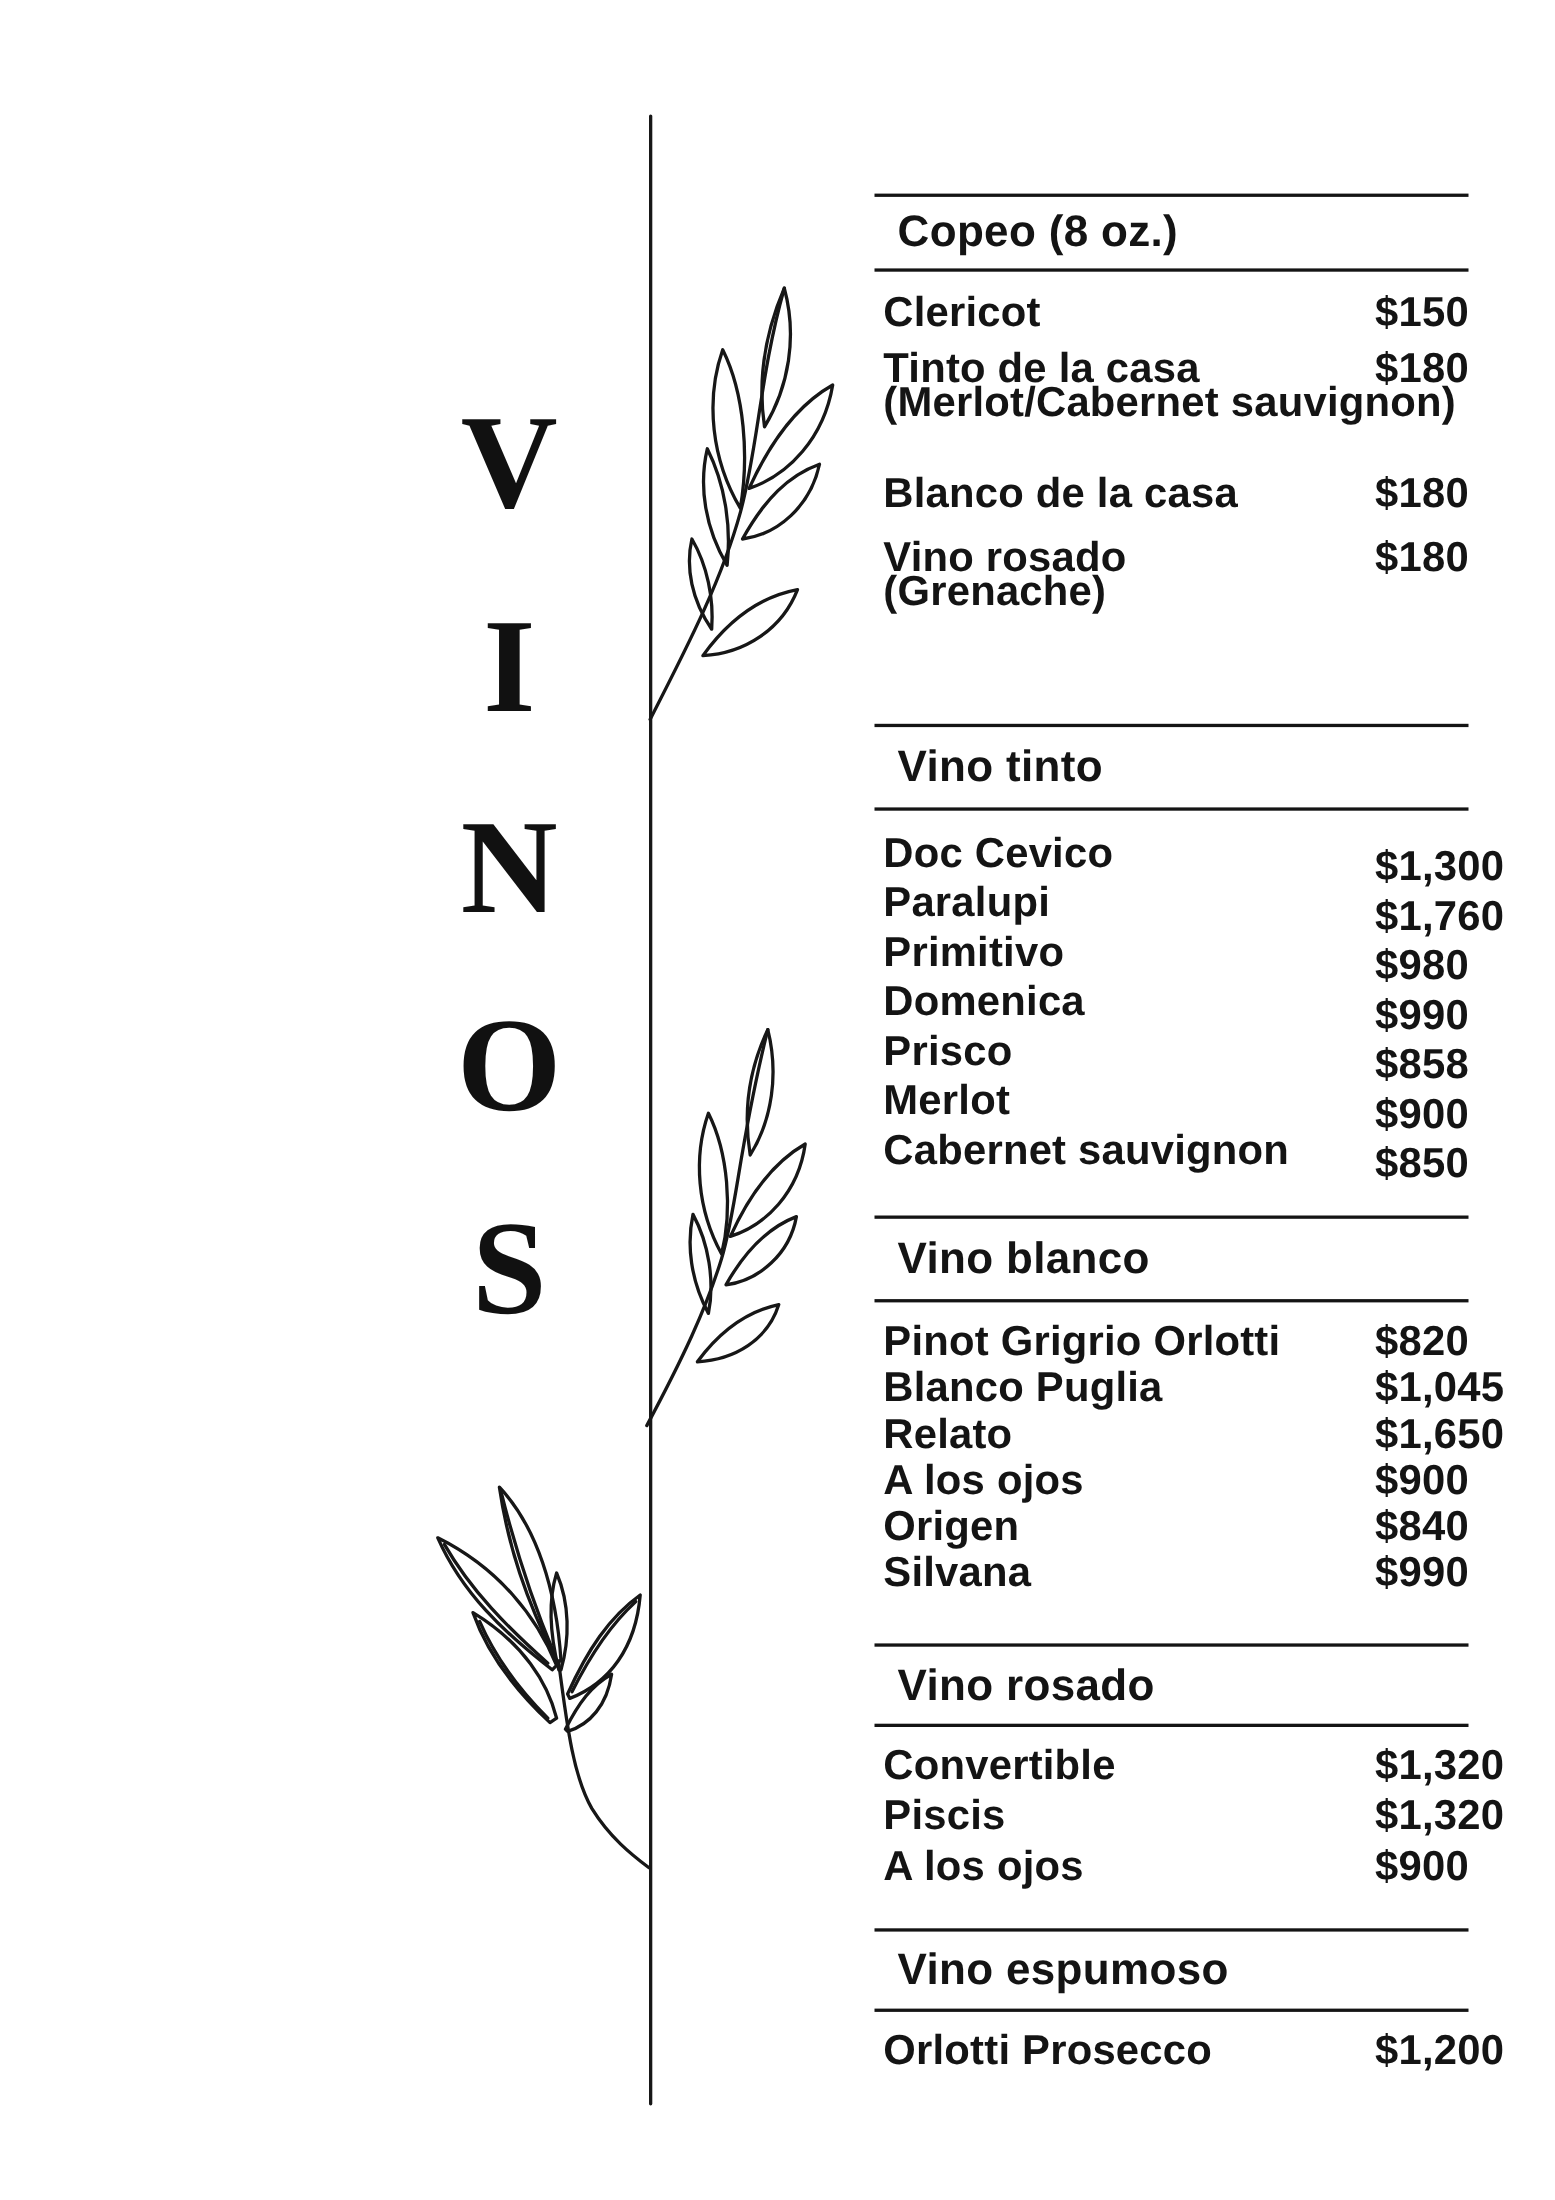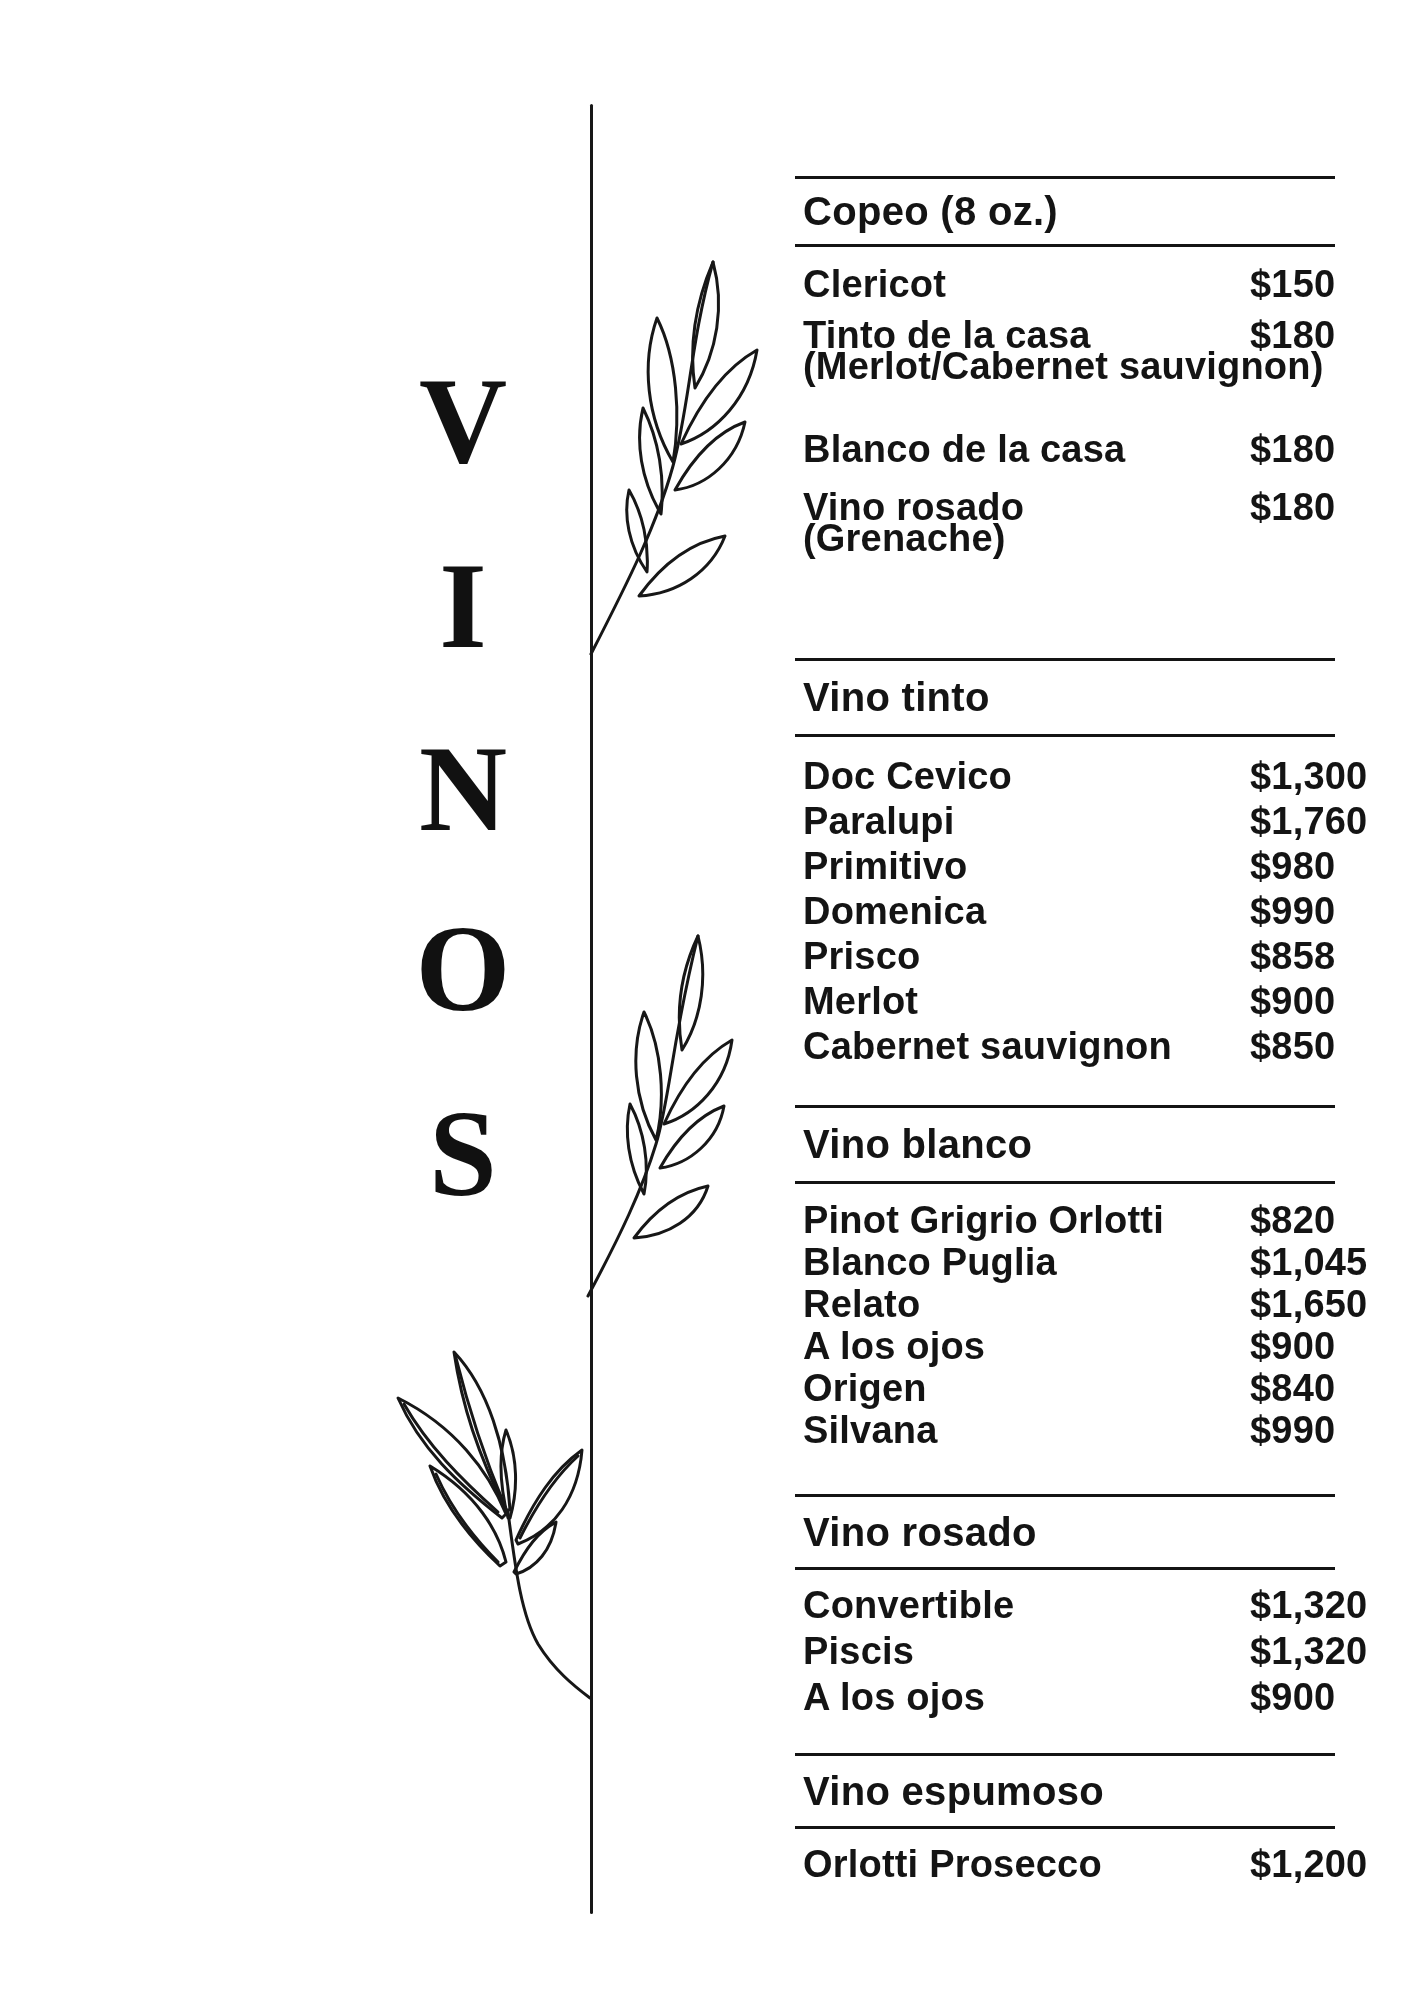--- a/index.html
+++ b/index.html
@@ -21,21 +21,21 @@
   .sprig{position:absolute;}
   .sprig path{fill:none;stroke:#171717;stroke-width:3;stroke-linecap:round;stroke-linejoin:round;}
   
   .menu-section{position:absolute;left:795px;width:540px;}
   .band{
     box-sizing:border-box;display:flex;align-items:center;
     border-top:3px solid #141414;border-bottom:3px solid #141414;
     padding-left:8px;
   }
   .band .title{
-    margin:0;font-size:40px;font-weight:700;letter-spacing:.3px;color:#141414;
+    margin:13px;font-size:40px;font-weight:700;letter-spacing:.3px;color:#141414;
   }
   .rows{position:relative;}
   .row{
     position:relative;font-weight:700;font-size:38px;letter-spacing:.2px;
     padding-left:8px;box-sizing:border-box;
   }
   .row .pr{position:absolute;left:455px;top:0;white-space:nowrap;}
   
   .s0{top:176px;}
   .s0 .band{height:71px;}
@@ -43,21 +43,21 @@
   .s0 .row:nth-child(1){margin-top:22px;}
   .s0 .row:nth-child(2){margin-top:20px;}
   .s0 .row:nth-child(3){margin-top:52px;}
   .s0 .row:nth-child(4){margin-top:27px;}
   .s0 .detail{display:block;}
   
   .s1{top:658px;}
   .s1 .band{height:79px;text-align:center;}
   .s1 .rows{margin-top:17px;}
   .s1 .row{line-height:45px;}
-  .s1 .row .pr{line-height:45px;}
+  .s1 .row .pr{line-height:45px;margin-top:12px;}
   
   .s2{top:1105px;}
   .s2 .band{height:79px;}
   .s2 .rows{margin-top:15px;}
   .s2 .row{line-height:42px;}
   
   .s3{top:1494px;}
   .s3 .band{height:76px;}
   .s3 .rows{margin-top:12px;}
   .s3 .row{line-height:46px;}

